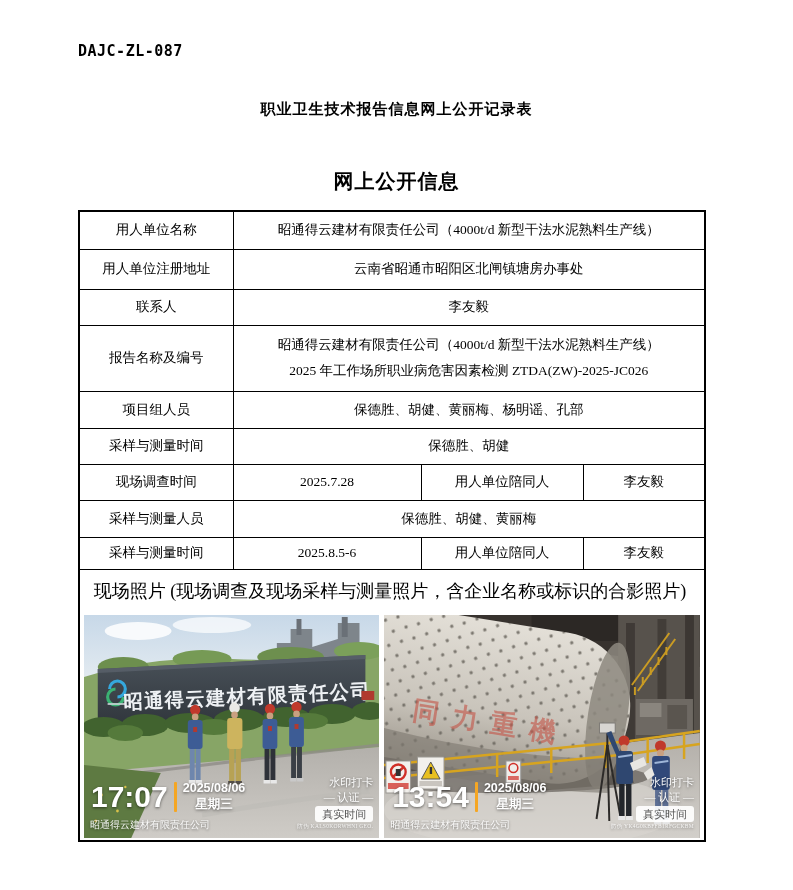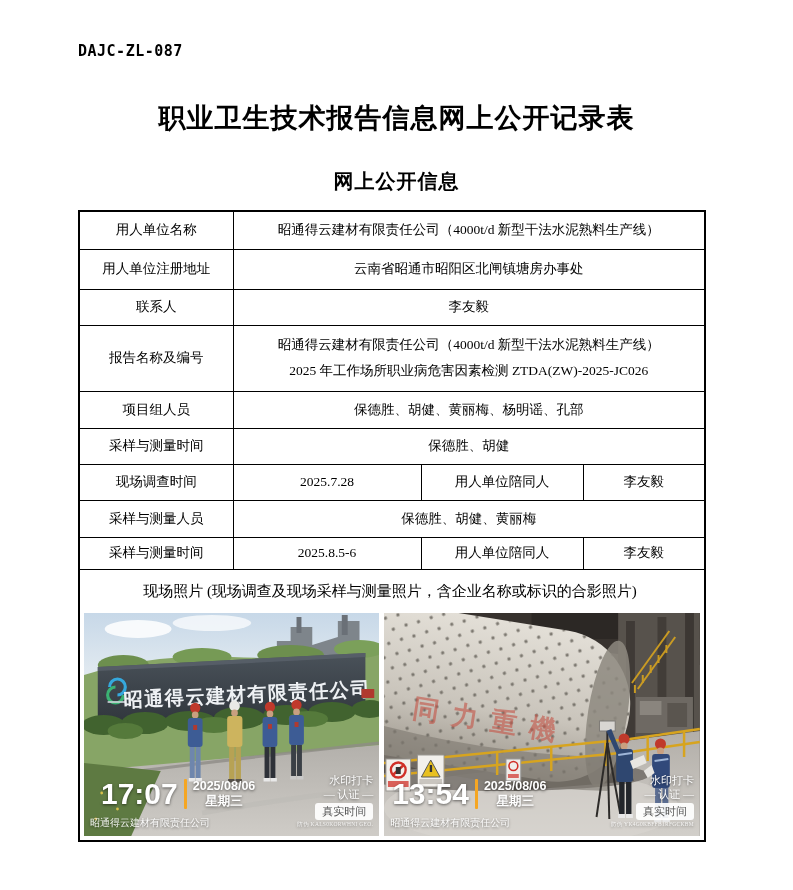--- a/index.html
+++ b/index.html
@@ -1,40 +1,40 @@
 <!DOCTYPE html>
 <html><head>
 <meta charset="utf-8">
 <style>
   html,body{margin:0;padding:0;background:#ffffff;}
   #page{position:relative;width:793px;height:890px;background:#ffffff;overflow:hidden;
         font-family:"Liberation Serif","DejaVu Serif",serif;color:#000;}
   #doc-code{position:absolute;left:78px;top:42px;font-family:"DejaVu Sans Mono","Liberation Mono",monospace;
         font-weight:bold;font-size:15px;letter-spacing:.5px;}
   #page-title{position:absolute;left:0;top:100px;width:100%;text-align:center;margin:0;
-        font-size:27px;font-weight:bold;letter-spacing:1px;font-family:"Liberation Sans","DejaVu Sans",sans-serif;}
+        font-size:15px;font-weight:bold;letter-spacing:1px;font-family:"Liberation Sans","DejaVu Sans",sans-serif;}
   #page-subtitle{position:absolute;left:0;top:168px;width:100%;text-align:center;margin:0;
         font-size:20px;font-weight:bold;letter-spacing:1px;font-family:"Liberation Sans","DejaVu Sans",sans-serif;}
   #record-table{position:absolute;left:78px;top:210px;width:626px;border-collapse:collapse;
         table-layout:fixed;border:2px solid #000;}
   #record-table td{border:1px solid #000;font-size:13.5px;text-align:center;vertical-align:middle;
         padding:0 4px;overflow:visible;}
   tr.r1{height:38px;} tr.r2{height:40px;} tr.r3{height:36px;} tr.r4{height:66px;}
   tr.r5{height:37px;} tr.r6{height:36px;} tr.r7{height:36px;} tr.r8{height:37px;}
   tr.r9{height:32px;} tr.r10{height:272px;}
   td.photo-cell{text-align:left;vertical-align:top;padding:0;}
-  .photos-note{font-size:15px;margin:8px 0 12px -4px;white-space:nowrap;}
+  .photos-note{font-size:18px;margin:8px 0 12px -4px;white-space:nowrap;}
   .photo-row{display:flex;gap:5px;margin-top:7px;height:223px;}
   .photo{position:relative;overflow:hidden;background:#888;}
   .photo.left{width:300px;}
   .photo.right{width:321px;}
   .photo svg{position:absolute;inset:0;width:100%;height:100%;display:block;}
   .wm{position:absolute;color:#fff;font-family:"Liberation Sans","DejaVu Sans",sans-serif;
       text-shadow:0 1px 3px rgba(0,0,0,.55);}
-  .wm-time{left:17px;bottom:26px;display:flex;align-items:center;}
+  .wm-time{left:7px;bottom:26px;display:flex;align-items:center;}
   .wm-time .t{font-size:30px;font-weight:bold;line-height:1;}
   .wm-time .bar{width:3px;height:30px;background:#F5A623;margin:0 6px;border-radius:1px;}
   .wm-time .d{font-size:12.5px;line-height:1.25;font-weight:bold;}
   .wm-caption{left:6px;bottom:6px;font-size:10px;opacity:.92;}
   .wm-right{right:6px;bottom:8px;text-align:right;font-size:11px;line-height:1.3;font-family:Liberation Serif, serif;}
   .wm-right .badge{display:inline-block;background:rgba(255,255,255,.92);color:#555;
       border-radius:3px;padding:1px 7px;margin-top:2px;font-size:11px;text-shadow:none;}
   .wm-right .code{font-size:5.5px;opacity:.8;margin-top:1px;letter-spacing:.3px;}
 </style>
 </head>

